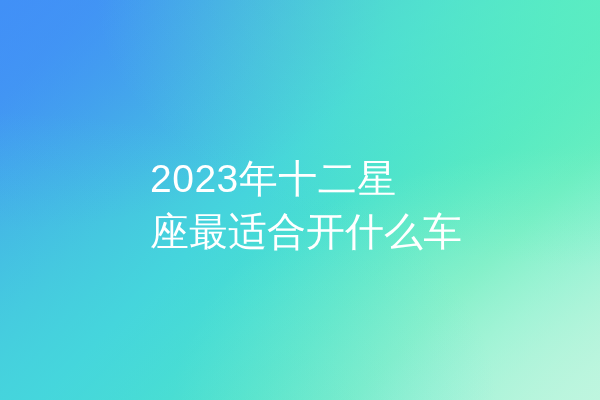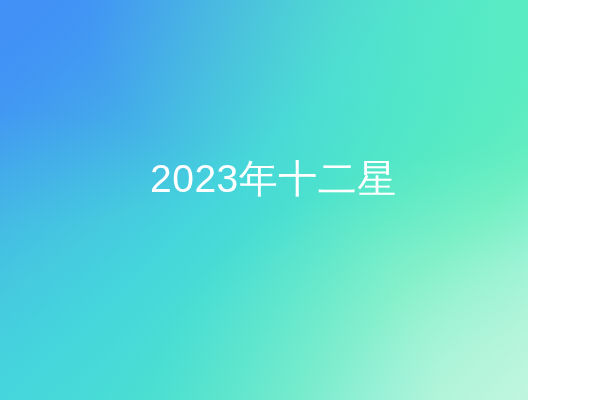--- a/index.html
+++ b/index.html
@@ -4,21 +4,21 @@
 <title>2023年十二星座最适合开什么车</title>
 <style>
   html, body {
     margin: 0;
     padding: 0;
     background: #ffffff;
   }
 
   .banner {
     position: relative;
-    width: 528px;
+    width: 600px;
     height: 400px;
     overflow: hidden;
     
     background-color: #48c8de;
     background-image:
       linear-gradient(135deg,
         #4190f7 0%,
         #4298f2 10%,
         #44aee8 22%,
         #45c2e1 33%,
@@ -67,15 +67,16 @@
     letter-spacing: 0px;
   }
 </style>
 </head>
 <body>
 
 <div class="banner">
 
   <div class="title-block">
     <div class="title-line line-1">2023年十二星</div>
+    <div class="title-line line-2">座最适合开什么车</div>
   </div>
 
 </div>
 
 </body></html>

